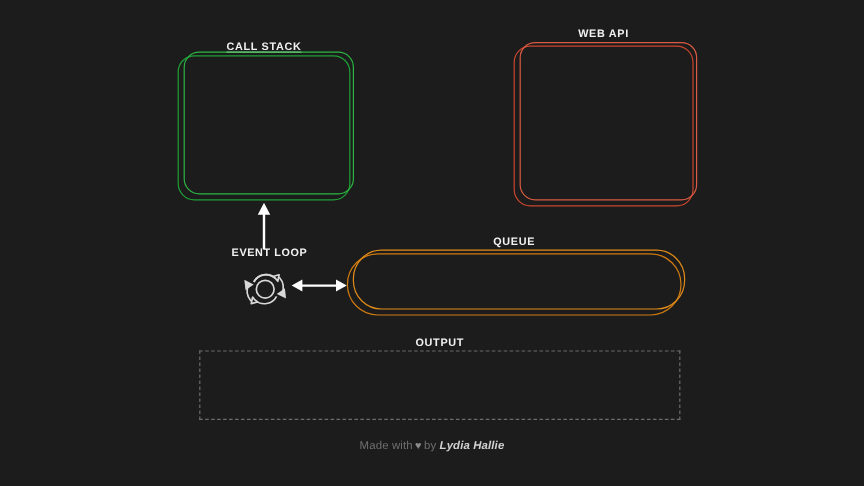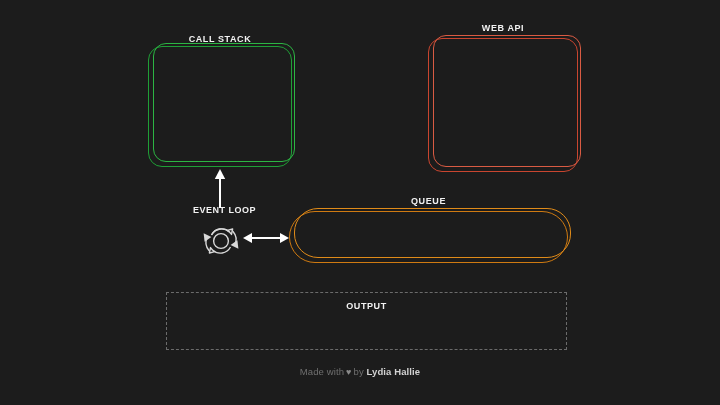--- a/index.html
+++ b/index.html
@@ -109,21 +109,21 @@
     height: 58px;
     box-sizing: border-box;
     border: 1px dashed #6b6b6b;
     background: transparent;
   }
 
   
   #call-stack-title { left: 148px; top: 35px; width: 144px; text-decoration: underline; }
   #web-api-title    { left: 428px; top: 24px; width: 150px; }
   #queue-title      { left: 289px; top: 197px; width: 279px; }
-  #output-title     { left: 166px; top: 281px; width: 401px; margin-top: 21px; }
+  #output-title     { left: 166px; top: 281px; width: 401px; }
 
   
   #event-loop-label {
     position: absolute;
     left: 186px;
     top: 206px;
     width: 70px;
     text-align: right;
     color: #f2f2f2;
     font-size: 9px;
@@ -167,20 +167,21 @@
     letter-spacing: 0.1px;
   }
   #footer .heart {
     color: #8a8a8a;
     font-size: 9px;
     margin: 0 2px;
   }
   #footer .author {
     color: #d2d2d2;
     font-weight: 700;
+    font-style: italic;
   }
 </style>
 </head>
 <body>
 
 <div class="stage">
 
   <div class="sec-title" id="call-stack-title">CALL STACK</div>
   <div class="dbox" id="call-stack-box">
     <div class="inner"></div>

